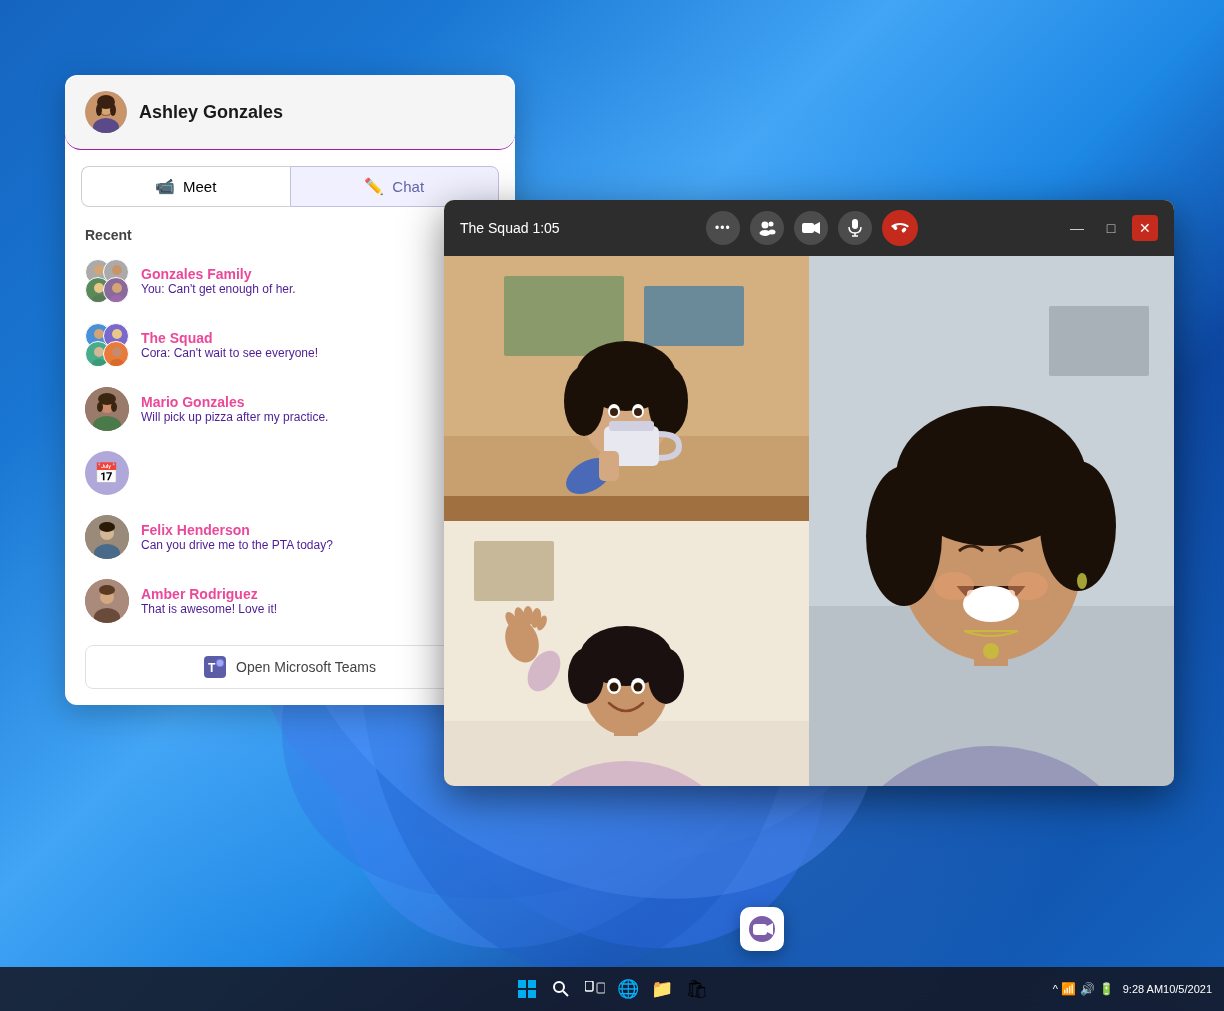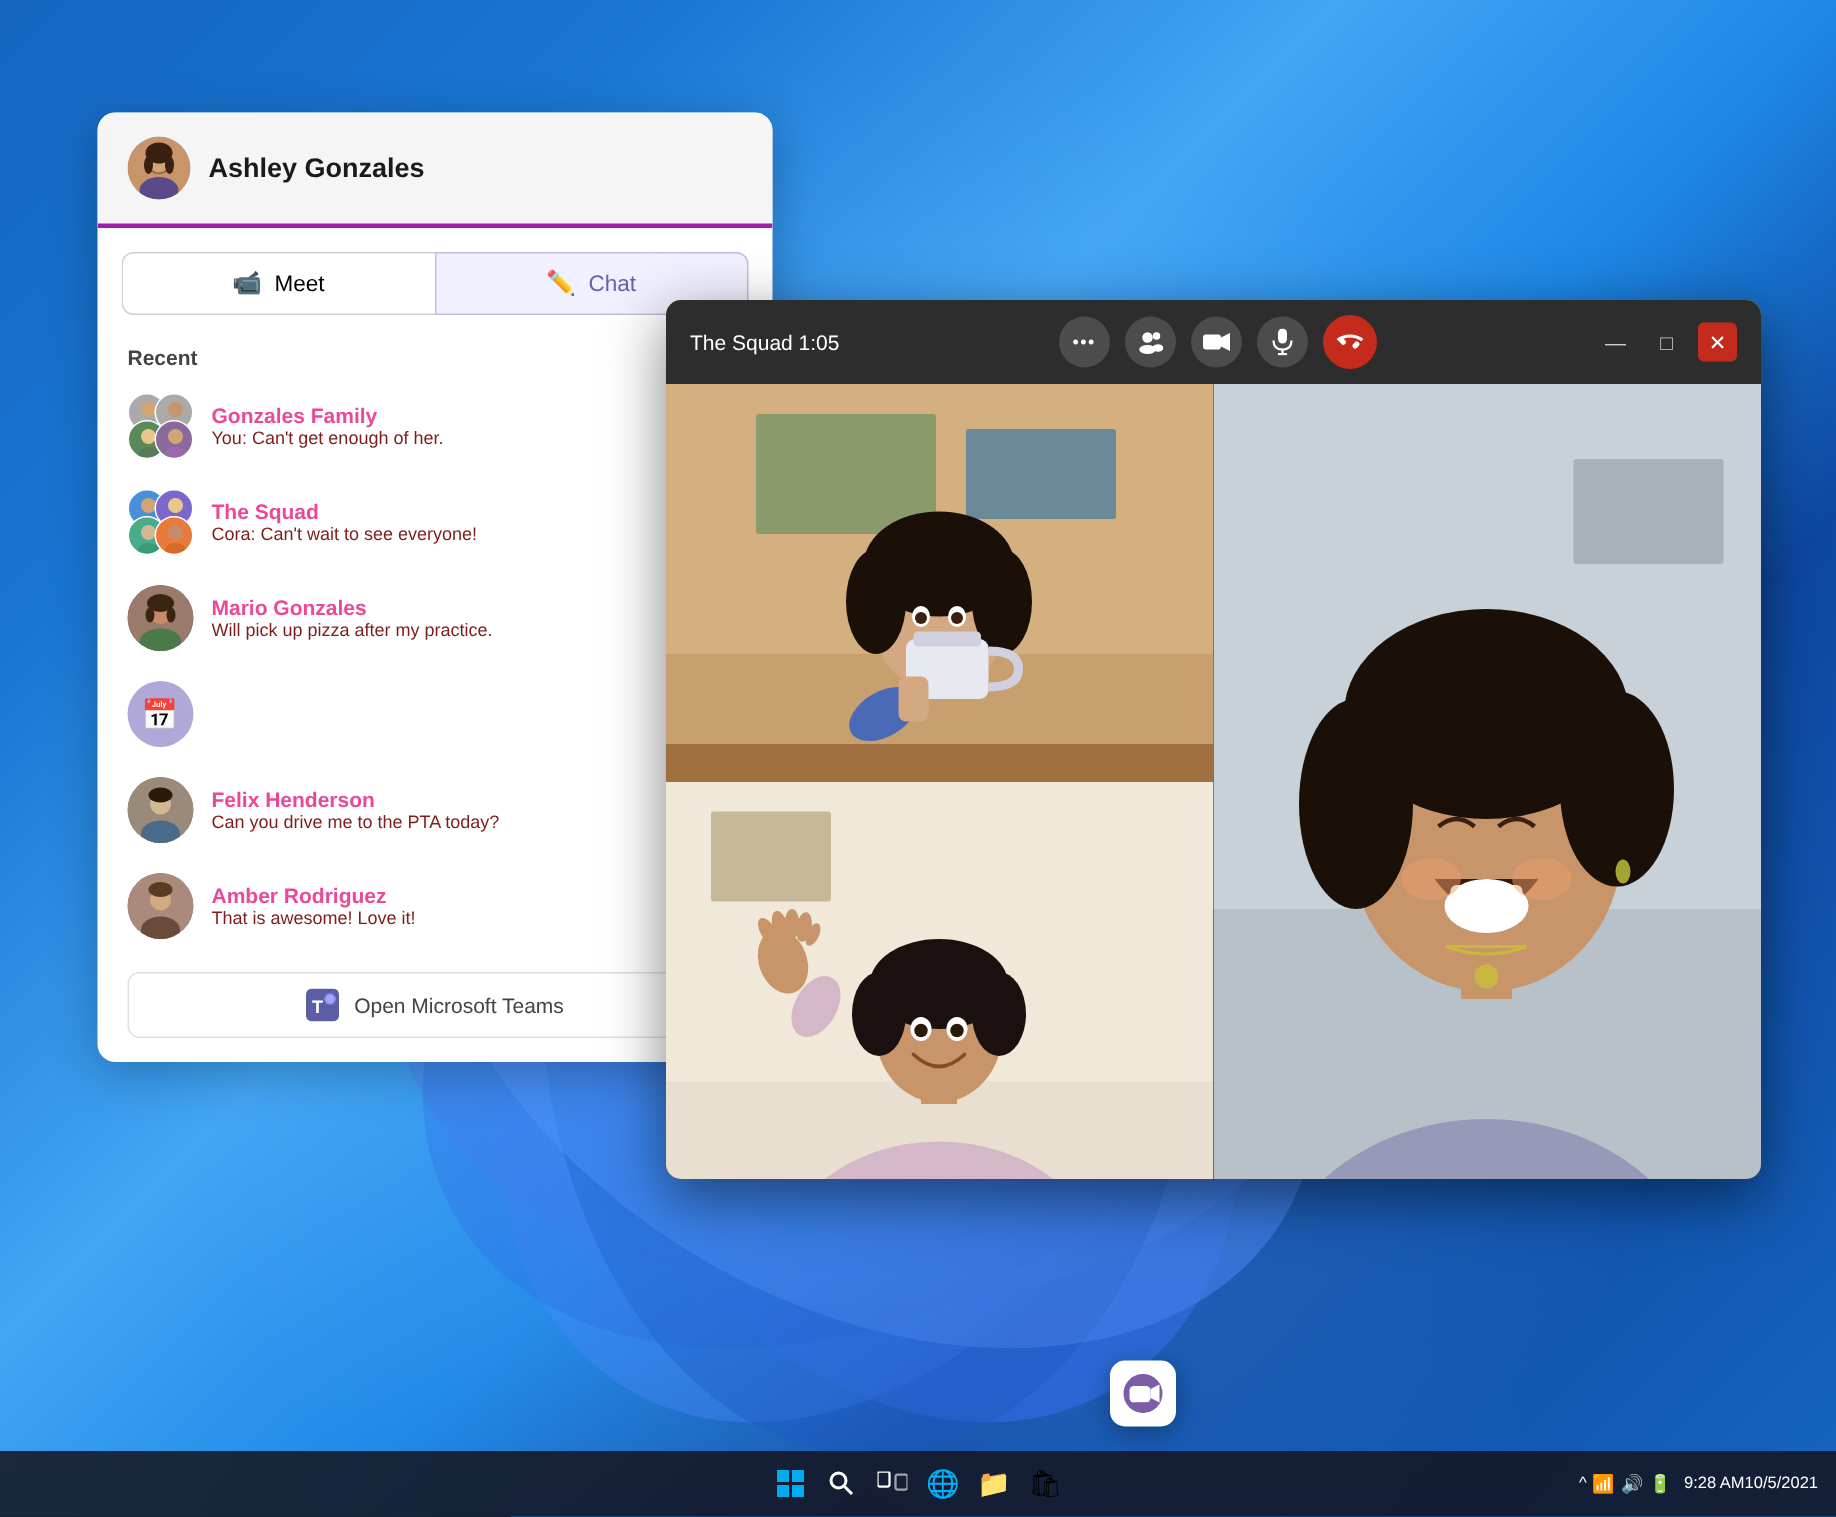--- a/index.html
+++ b/index.html
@@ -102,21 +102,22 @@
       overflow: hidden;
       padding-bottom: 16px;
     }
 
     .chat-panel-header {
       display: flex;
       align-items: center;
       gap: 12px;
       padding: 16px 20px;
       background: #f5f5f5;
-      border-bottom: 3px solid #a21caf;
+      border-bottom: 1px solid #a21caf;
+      border-radius: 16px;
     }
 
     .avatar-circle {
       width: 42px;
       height: 42px;
       border-radius: 50%;
       overflow: hidden;
       flex-shrink: 0;
       background: #ccc;
       display: flex;
@@ -210,21 +211,21 @@
     }
 
     .contact-name {
       font-size: 14px;
       font-weight: 600;
       color: #ec4899;
     }
 
     .contact-preview {
       font-size: 12px;
-      color: #7f1d1d;
+      color: #4c1d95;
       white-space: nowrap;
       overflow: hidden;
       text-overflow: ellipsis;
     }
 
     
     .group-avatar {
       position: relative;
       width: 44px;
       height: 44px;

